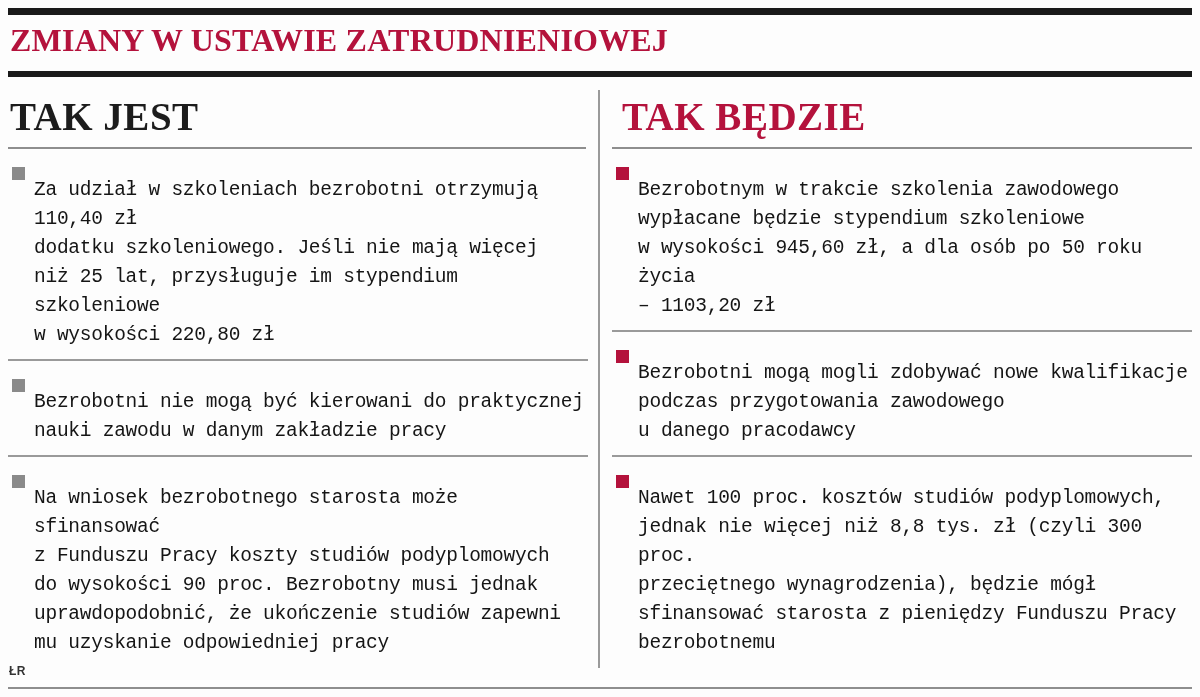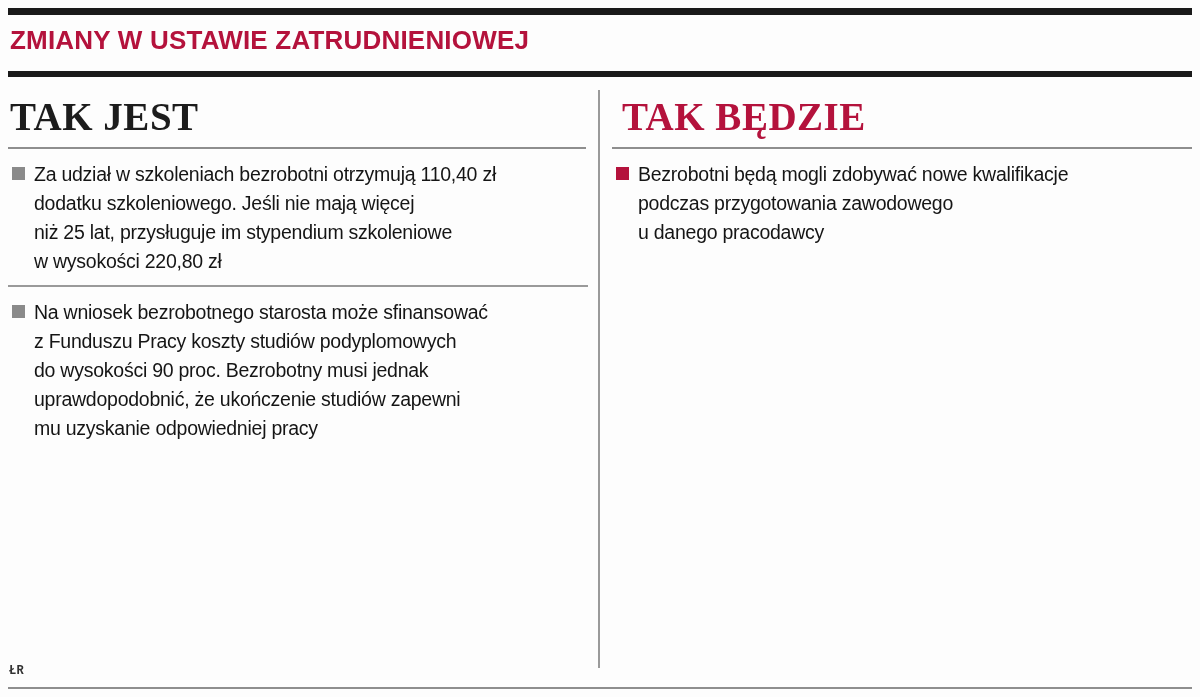--- a/index.html
+++ b/index.html
@@ -33,23 +33,23 @@
     left: 8px;
     top: 71px;
     width: 1184px;
     height: 6px;
     background: #1a1a1a;
   }
   .main-title {
     position: absolute;
     left: 10px;
     top: 24px;
-    font-family: Liberation Sans, sans-serif;
+    font-family: Liberation Serif, serif;
     font-weight: bold;
-    font-size: 26px;
+    font-size: 32px;
     letter-spacing: 0.2px;
     color: #b4123c;
     white-space: nowrap;
     line-height: 32px;
   }
 
   
   .col-head {
     position: absolute;
     top: 95px;
@@ -111,34 +111,35 @@
     height: 13px;
     margin-top: 7px;
     margin-right: 9px;
     margin-left: 4px;
   }
   .column.left  .bullet { background: #8a8a8a; }
   .column.right .bullet { background: #b4123c; }
 
   .item-text {
     flex: 1 1 auto;
-    font-family: Liberation Sans, sans-serif;
+    font-family: Liberation Mono, monospace;
     font-size: 19.5px;
     line-height: 29px;
     color: #151515;
     letter-spacing: -0.25px;
     white-space: pre-line;
+    margin-top: 16px;
   }
 
   
   .credit {
     position: absolute;
     left: 9px;
     top: 664px;
-    font-family: Liberation Mono, monospace;
+    font-family: Liberation Sans, sans-serif;
     font-size: 12px;
     font-weight: bold;
     color: #333333;
     letter-spacing: 0.3px;
   }
   .rule-bottom {
     position: absolute;
     left: 8px;
     top: 687px;
     width: 1184px;
@@ -172,36 +173,62 @@
         <span class="bullet"></span>
         <span class="item-text">Za udział w szkoleniach bezrobotni otrzymują 110,40 zł
 dodatku szkoleniowego. Jeśli nie mają więcej
 niż 25 lat, przysługuje im stypendium szkoleniowe
 w wysokości 220,80 zł</span>
       </div>
     </div>
     <div class="item">
       <div class="item-row">
         <span class="bullet"></span>
+        <span class="item-text">Bezrobotni nie mogą być kierowani do praktycznej
+nauki zawodu w danym zakładzie pracy</span>
+      </div>
+    </div>
+    <div class="item">
+      <div class="item-row">
+        <span class="bullet"></span>
         <span class="item-text">Na wniosek bezrobotnego starosta może sfinansować
 z Funduszu Pracy koszty studiów podyplomowych
 do wysokości 90 proc. Bezrobotny musi jednak
 uprawdopodobnić, że ukończenie studiów zapewni
 mu uzyskanie odpowiedniej pracy</span>
       </div>
     </div>
   </div>
 
   <div class="column right">
     <div class="item">
       <div class="item-row">
         <span class="bullet"></span>
-        <span class="item-text">Bezrobotni będą mogli zdobywać nowe kwalifikacje
+        <span class="item-text">Bezrobotnym w trakcie szkolenia zawodowego
+wypłacane będzie stypendium szkoleniowe
+w wysokości 945,60 zł, a dla osób po 50 roku życia
+– 1103,20 zł</span>
+      </div>
+    </div>
+    <div class="item">
+      <div class="item-row">
+        <span class="bullet"></span>
+        <span class="item-text">Bezrobotni mogą mogli zdobywać nowe kwalifikacje
 podczas przygotowania zawodowego
 u danego pracodawcy</span>
       </div>
     </div>
+    <div class="item">
+      <div class="item-row">
+        <span class="bullet"></span>
+        <span class="item-text">Nawet 100 proc. kosztów studiów podyplomowych,
+jednak nie więcej niż 8,8 tys. zł (czyli 300 proc.
+przeciętnego wynagrodzenia), będzie mógł
+sfinansować starosta z pieniędzy Funduszu Pracy
+bezrobotnemu</span>
+      </div>
+    </div>
   </div>
 
   <div class="credit">ŁR</div>
   <div class="rule-bottom"></div>
 
 </div>
 
 </body></html>

